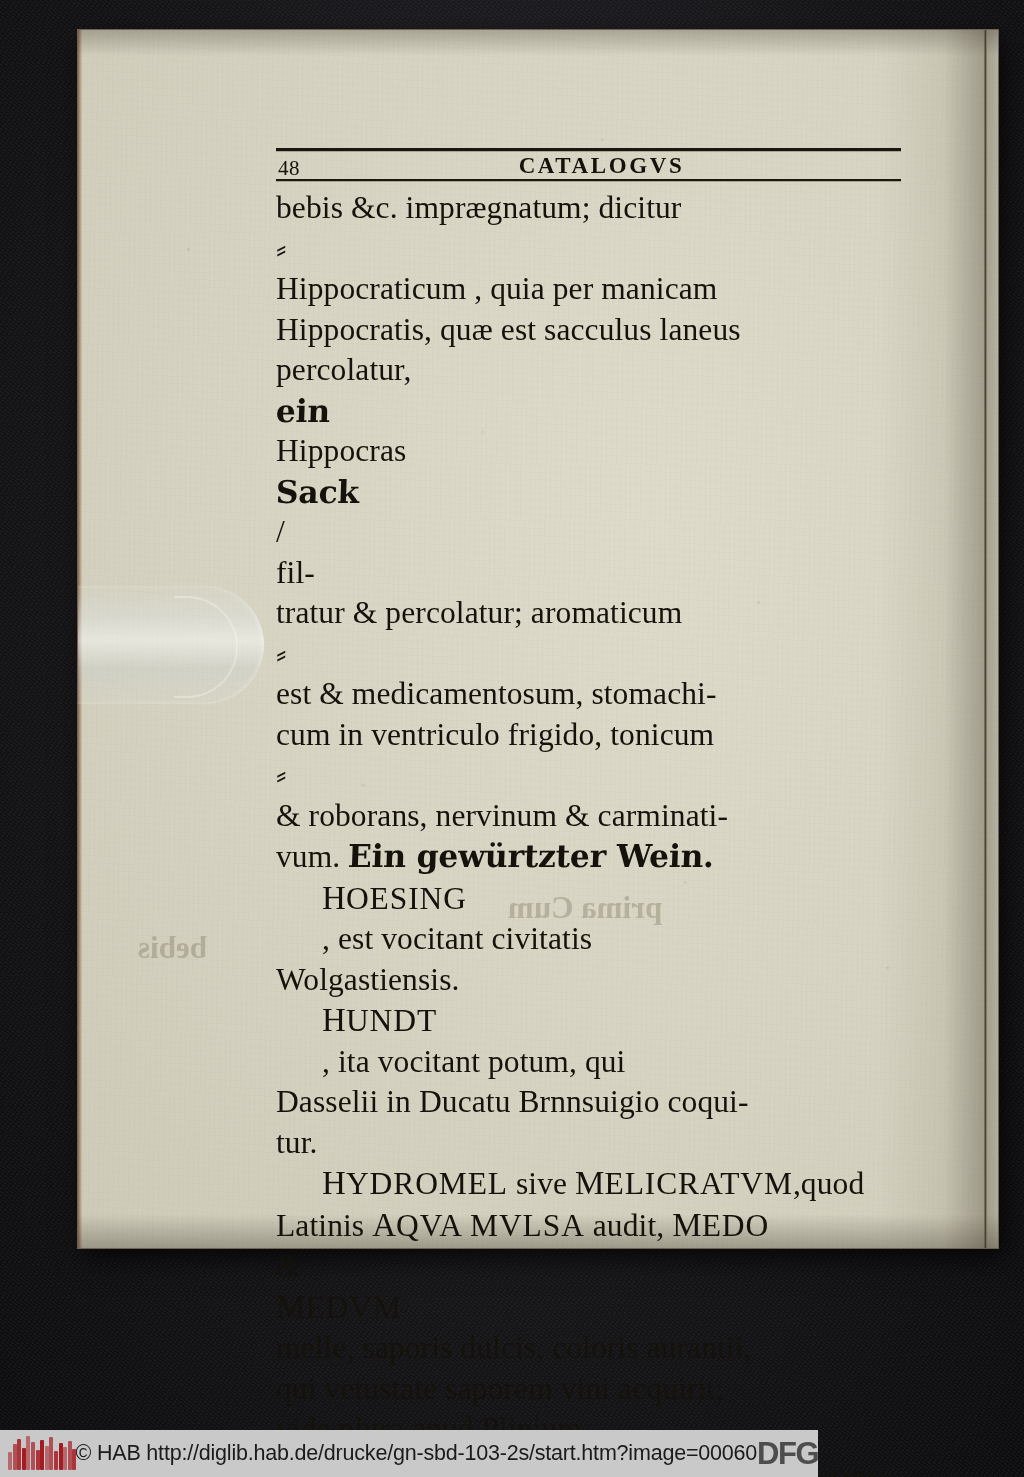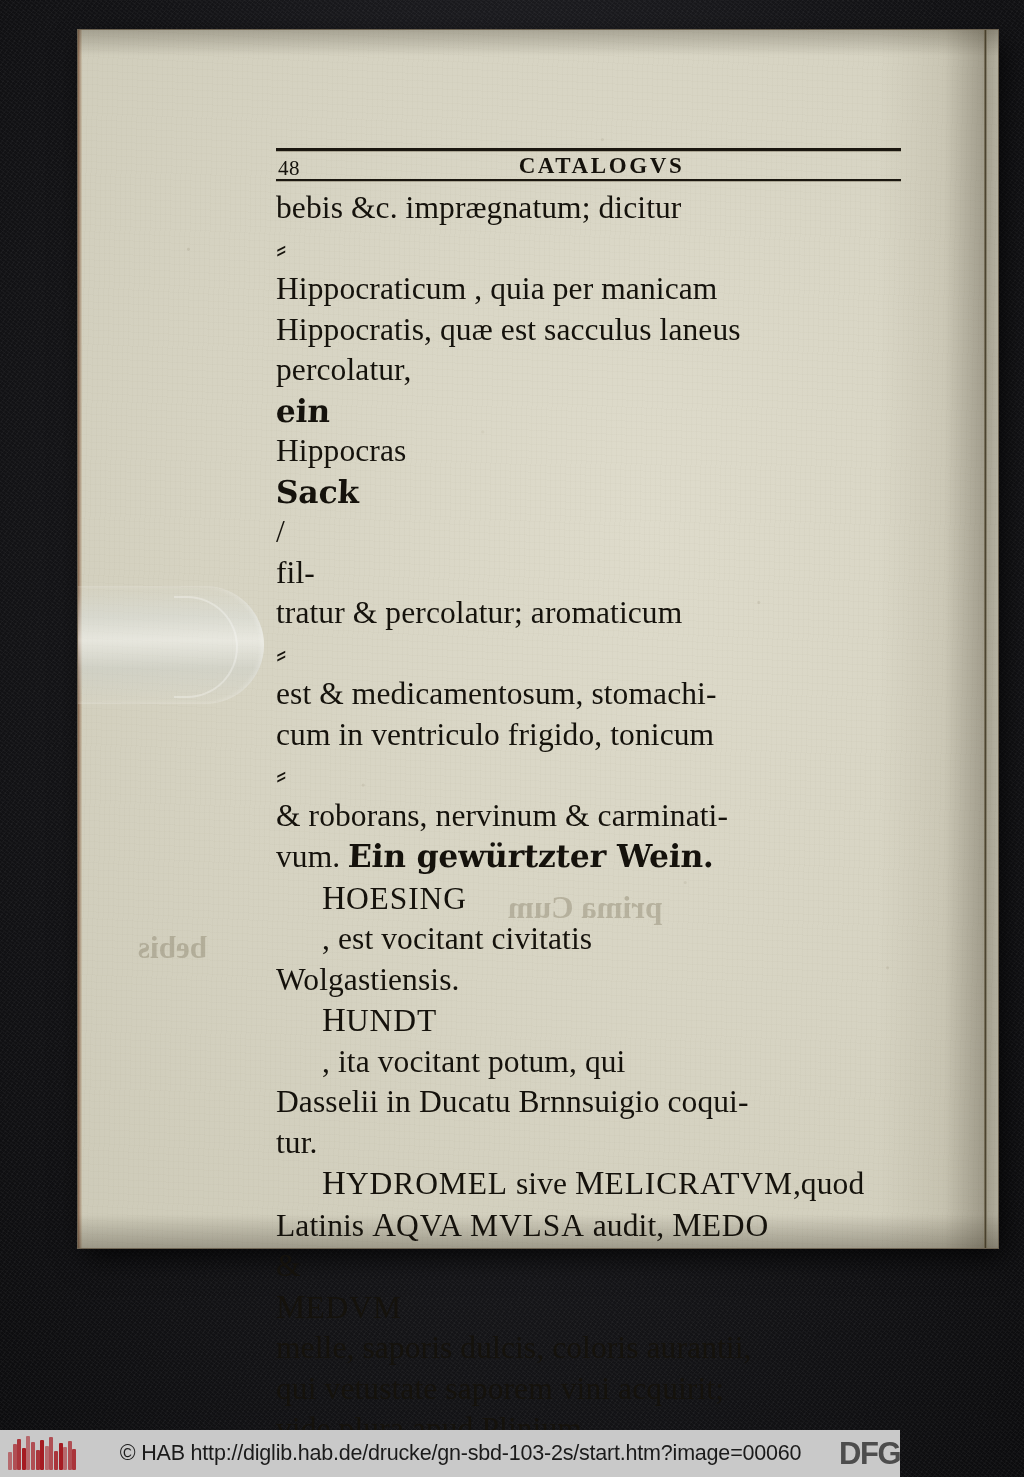--- a/index.html
+++ b/index.html
@@ -80,21 +80,21 @@
   .tail{letter-spacing:-1px;}
   #catch{margin-top:16px;text-align:right;font-size:25px;
         letter-spacing:1.1px;padding-right:4px;}
 
   
   .ghost{position:absolute;color:#6b6248;opacity:.30;
         font-size:31px;line-height:40px;white-space:nowrap;
         transform:scaleX(-1);pointer-events:none;font-weight:bold;}
 
   
-  #footer{position:absolute;left:0;bottom:0;width:900px;height:47px;
+  #footer{position:absolute;left:0;bottom:0;width:818px;height:47px;
         background:#c9c9c9;display:flex;align-items:center;}
   #habmark{width:74px;height:36px;margin-left:8px;position:relative;}
   #habmark i{position:absolute;bottom:2px;width:4px;background:#a51b22;
         border-radius:1px;display:block;}
   #credit{flex:1;text-align:center;font-family:"Liberation Sans",sans-serif;
         font-size:21.5px;color:#1b1b1b;letter-spacing:-.2px;
         white-space:nowrap;}
   #dfg{font-family:"Liberation Sans",sans-serif;font-weight:bold;
         font-size:31px;color:#4d4d4d;letter-spacing:-1.5px;
         }

